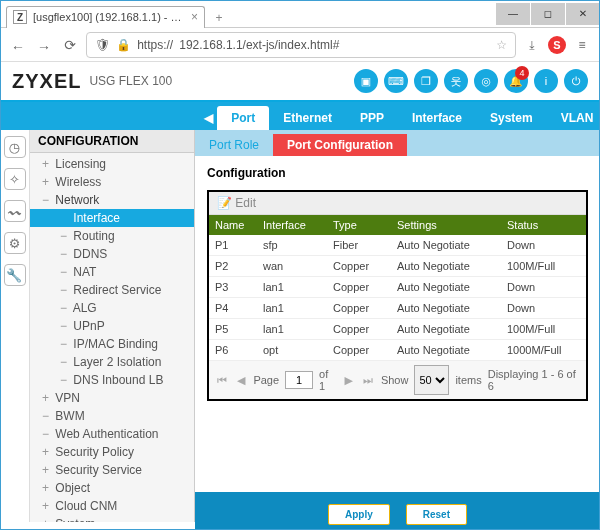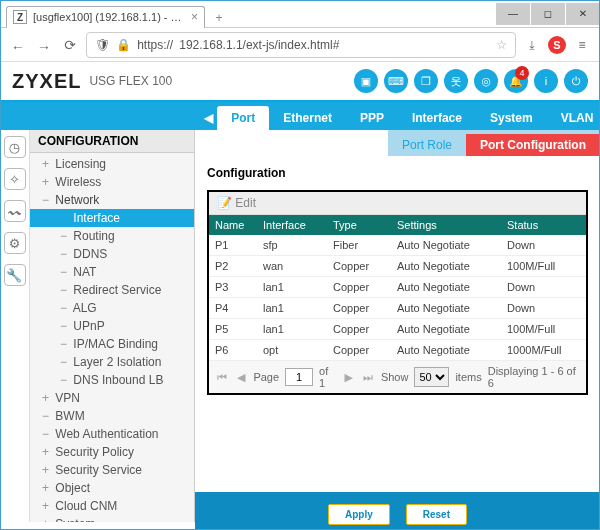--- a/index.html
+++ b/index.html
@@ -42,35 +42,35 @@
   .sidebar { width:165px; background:#f5f5f5; border-right:1px solid #ccc; overflow:hidden;}
   .sb-title { background:#e9e9e9; font-weight:bold; padding:4px 8px; border-bottom:1px solid #ccc; font-size:12px;}
   .sb-list { padding:2px 0;}
   .sb-item { padding:2px 6px; color:#555; white-space:nowrap; overflow:hidden; text-overflow:ellipsis;}
   .sb-item.l1 { padding-left:12px;}
   .sb-item.l2 { padding-left:30px;}
   .sb-item.open { color:#444; }
   .sb-item .tw { color:#999; display:inline-block; width:10px;}
   .sb-item.selected { background:#17a9e0; color:#fff;}
   
-  .main { flex:1; display:flex; flex-direction:column; overflow:hidden;align-items:flex-end;}
+  .main { flex:1; display:flex; flex-direction:column; overflow:hidden;}
   .subtabs { height:26px; background:#aad9ee; display:flex; align-items:flex-end;}
   .subtab { padding:4px 14px; color:#17a9e0; font-size:12px;}
   .subtab.active { background:#ef4444; color:#fff; font-weight:bold;}
   .content { flex:1; padding:10px 12px; overflow:hidden; position:relative;}
   .section-title { font-weight:bold; margin-bottom:10px; }
   .grid-wrap { border:2px solid #000000; }
   .toolbar { background:#eee; padding:4px 8px; color:#888; border-bottom:1px solid #ddd;}
-  .grid-head { display:flex; background:#0f766e; color:#fff; font-size:11px;}
+  .grid-head { display:flex; background:#4d7c0f; color:#fff; font-size:11px;}
   .grid-head div, .grid-row div { padding:4px 6px; }
   .c-name{width:48px;} .c-if{width:70px;} .c-type{width:64px;} .c-set{width:110px;} .c-stat{flex:1;}
   .grid-row { display:flex; font-size:11px; color:#444; border-bottom:1px solid #eee;}
   .pager { display:flex; align-items:center; gap:6px; padding:4px 6px; font-size:11px; color:#666; background:#f7f7f7;}
   .pager .pg-in { width:28px; height:18px; border:1px solid #aaa; text-align:center; font-size:11px;}
-  .pager .sel { height:20px; border:1px solid #aaa; font-size:11px;}
+  .pager .sel { height:30px; border:1px solid #aaa; font-size:11px;}
   .pager .arrow{color:#aaa; padding:0 2px;}
   .pager .disp { margin-left:auto;}
   
   .footer { position:absolute; left:195px; right:0; bottom:0; height:38px; background:#0e8bc0; border-top:6px solid #0e8bc0; display:flex; align-items:center; justify-content:center; gap:16px;}
   .btn { background:#fff; border:1px solid #eab308; color:#0e8bc0; padding:4px 16px; font-size:10px; border-radius:2px; font-weight:bold;}
   .frame { position:absolute; inset:0; border:1px solid #3e9fd3; pointer-events:none;}
 </style>
 </head>
 <body>
 

